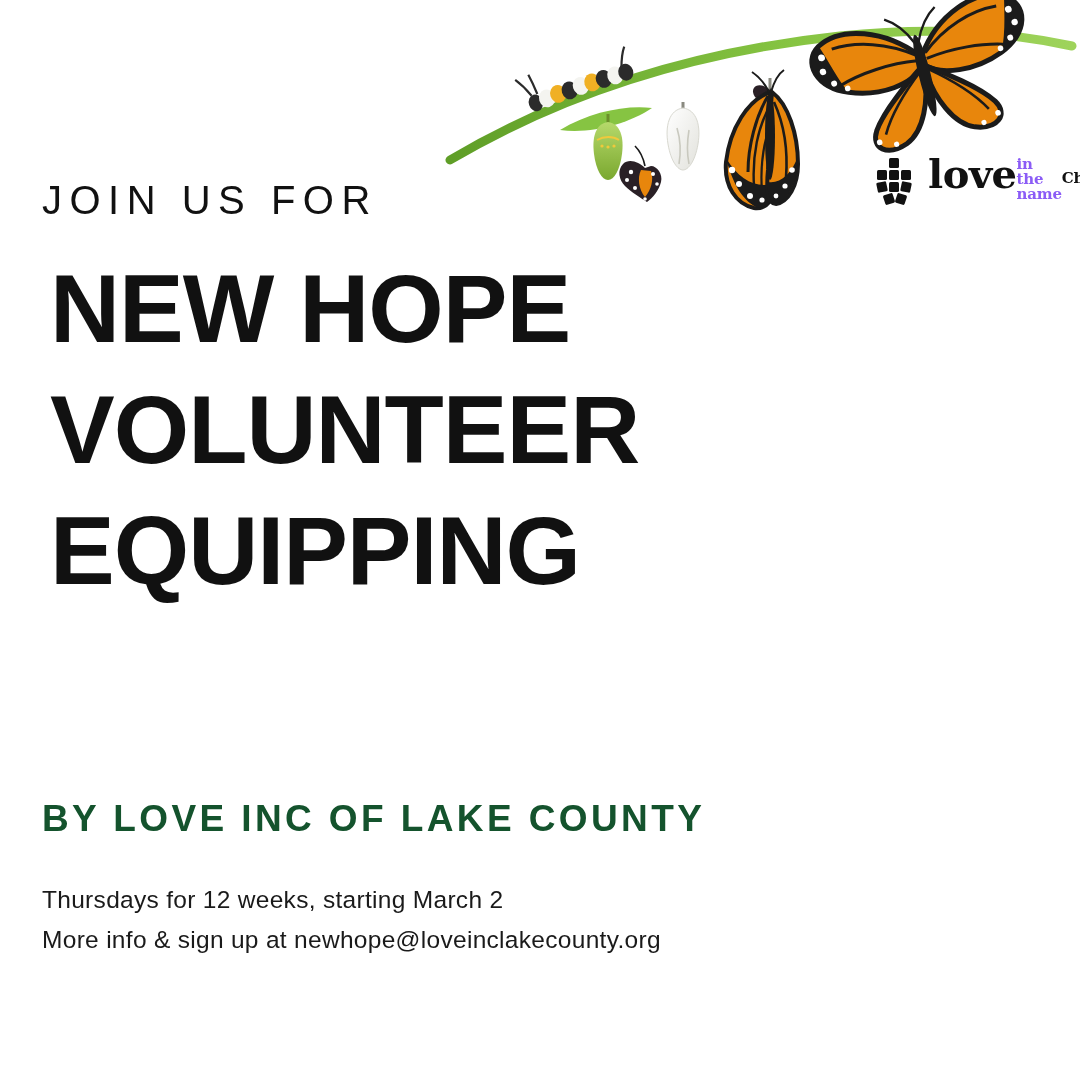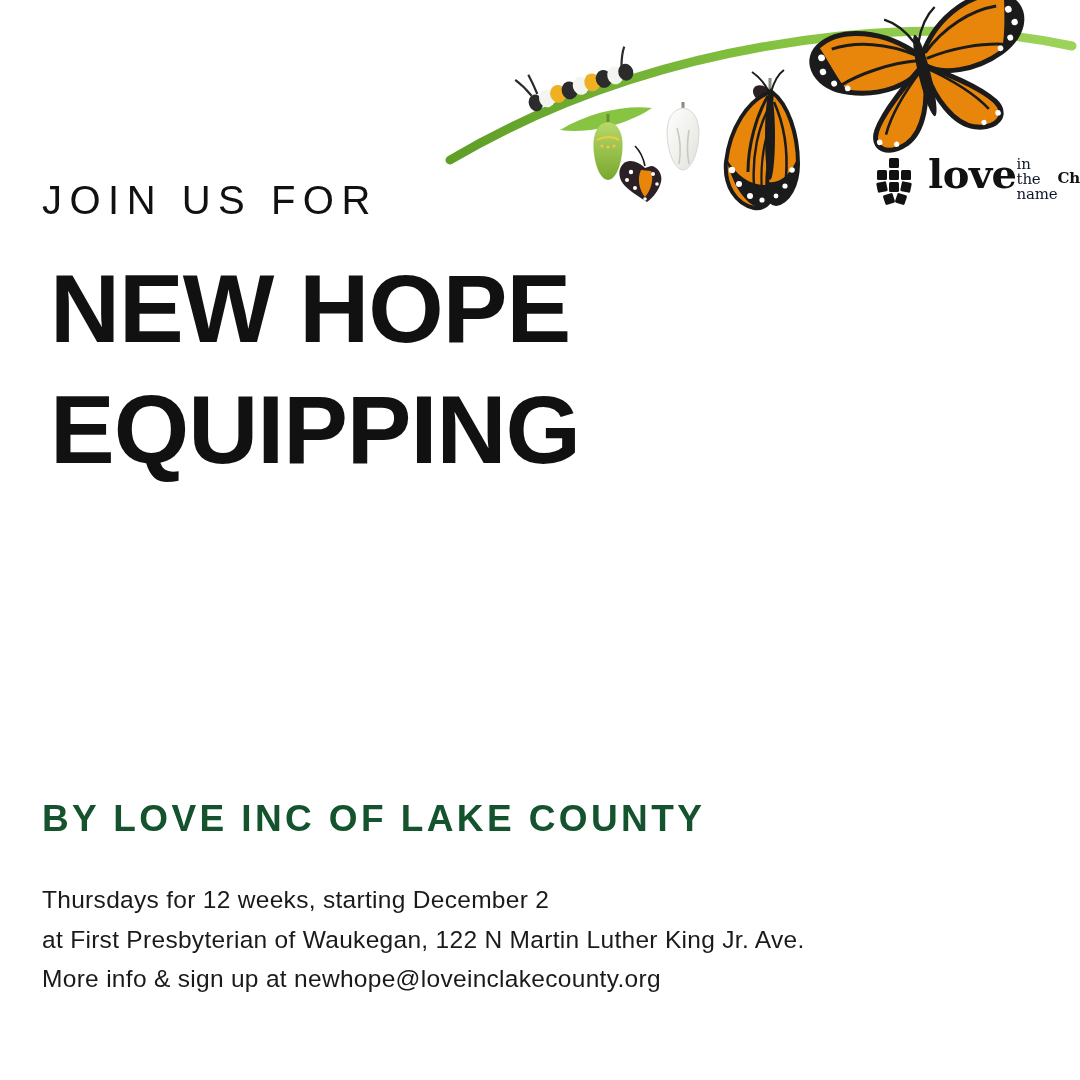--- a/index.html
+++ b/index.html
@@ -63,23 +63,23 @@
   }
   .logo-love {
     font-family: "DejaVu Serif", serif;
     font-weight: 700;
     font-size: 40px;
     letter-spacing: -0.5px;
     color: #111111;
   }
   .logo-sub1 {
     font-family: "DejaVu Serif", serif;
-    font-weight: 400;
+    font-weight: 700;
     font-size: 15px;
-    color: #0f172a;
+    color: #8b5cf6;
     margin-top: 3px;
     letter-spacing: -0.2px;
   }
   .logo-sub2 {
     font-family: "DejaVu Serif", serif;
     font-weight: 700;
     font-size: 15px;
     color: #111111;
     margin-top: 2px;
     text-align: right;
@@ -303,25 +303,25 @@
       <span class="logo-sub2">of Christ</span>
     </div>
   </div>
 
   <div class="content">
 
     <div class="eyebrow">JOIN US FOR</div>
 
     <div class="headline">
       <div class="headline-line">NEW HOPE</div>
+      <div class="headline-line">VOLUNTEER</div>
       <div class="headline-line">EQUIPPING</div>
     </div>
 
     <div class="byline">BY LOVE INC OF LAKE COUNTY</div>
 
     <div class="details">
-      <div class="details-line">Thursdays for 12 weeks, starting December 2</div>
-      <div class="details-line">at First Presbyterian of Waukegan, 122 N Martin Luther King Jr. Ave.</div>
+      <div class="details-line">Thursdays for 12 weeks, starting March 2</div>
       <div class="details-line">More info &amp; sign up at newhope@loveinclakecounty.org</div>
     </div>
 
   </div>
 </div>
 
 </body></html>

